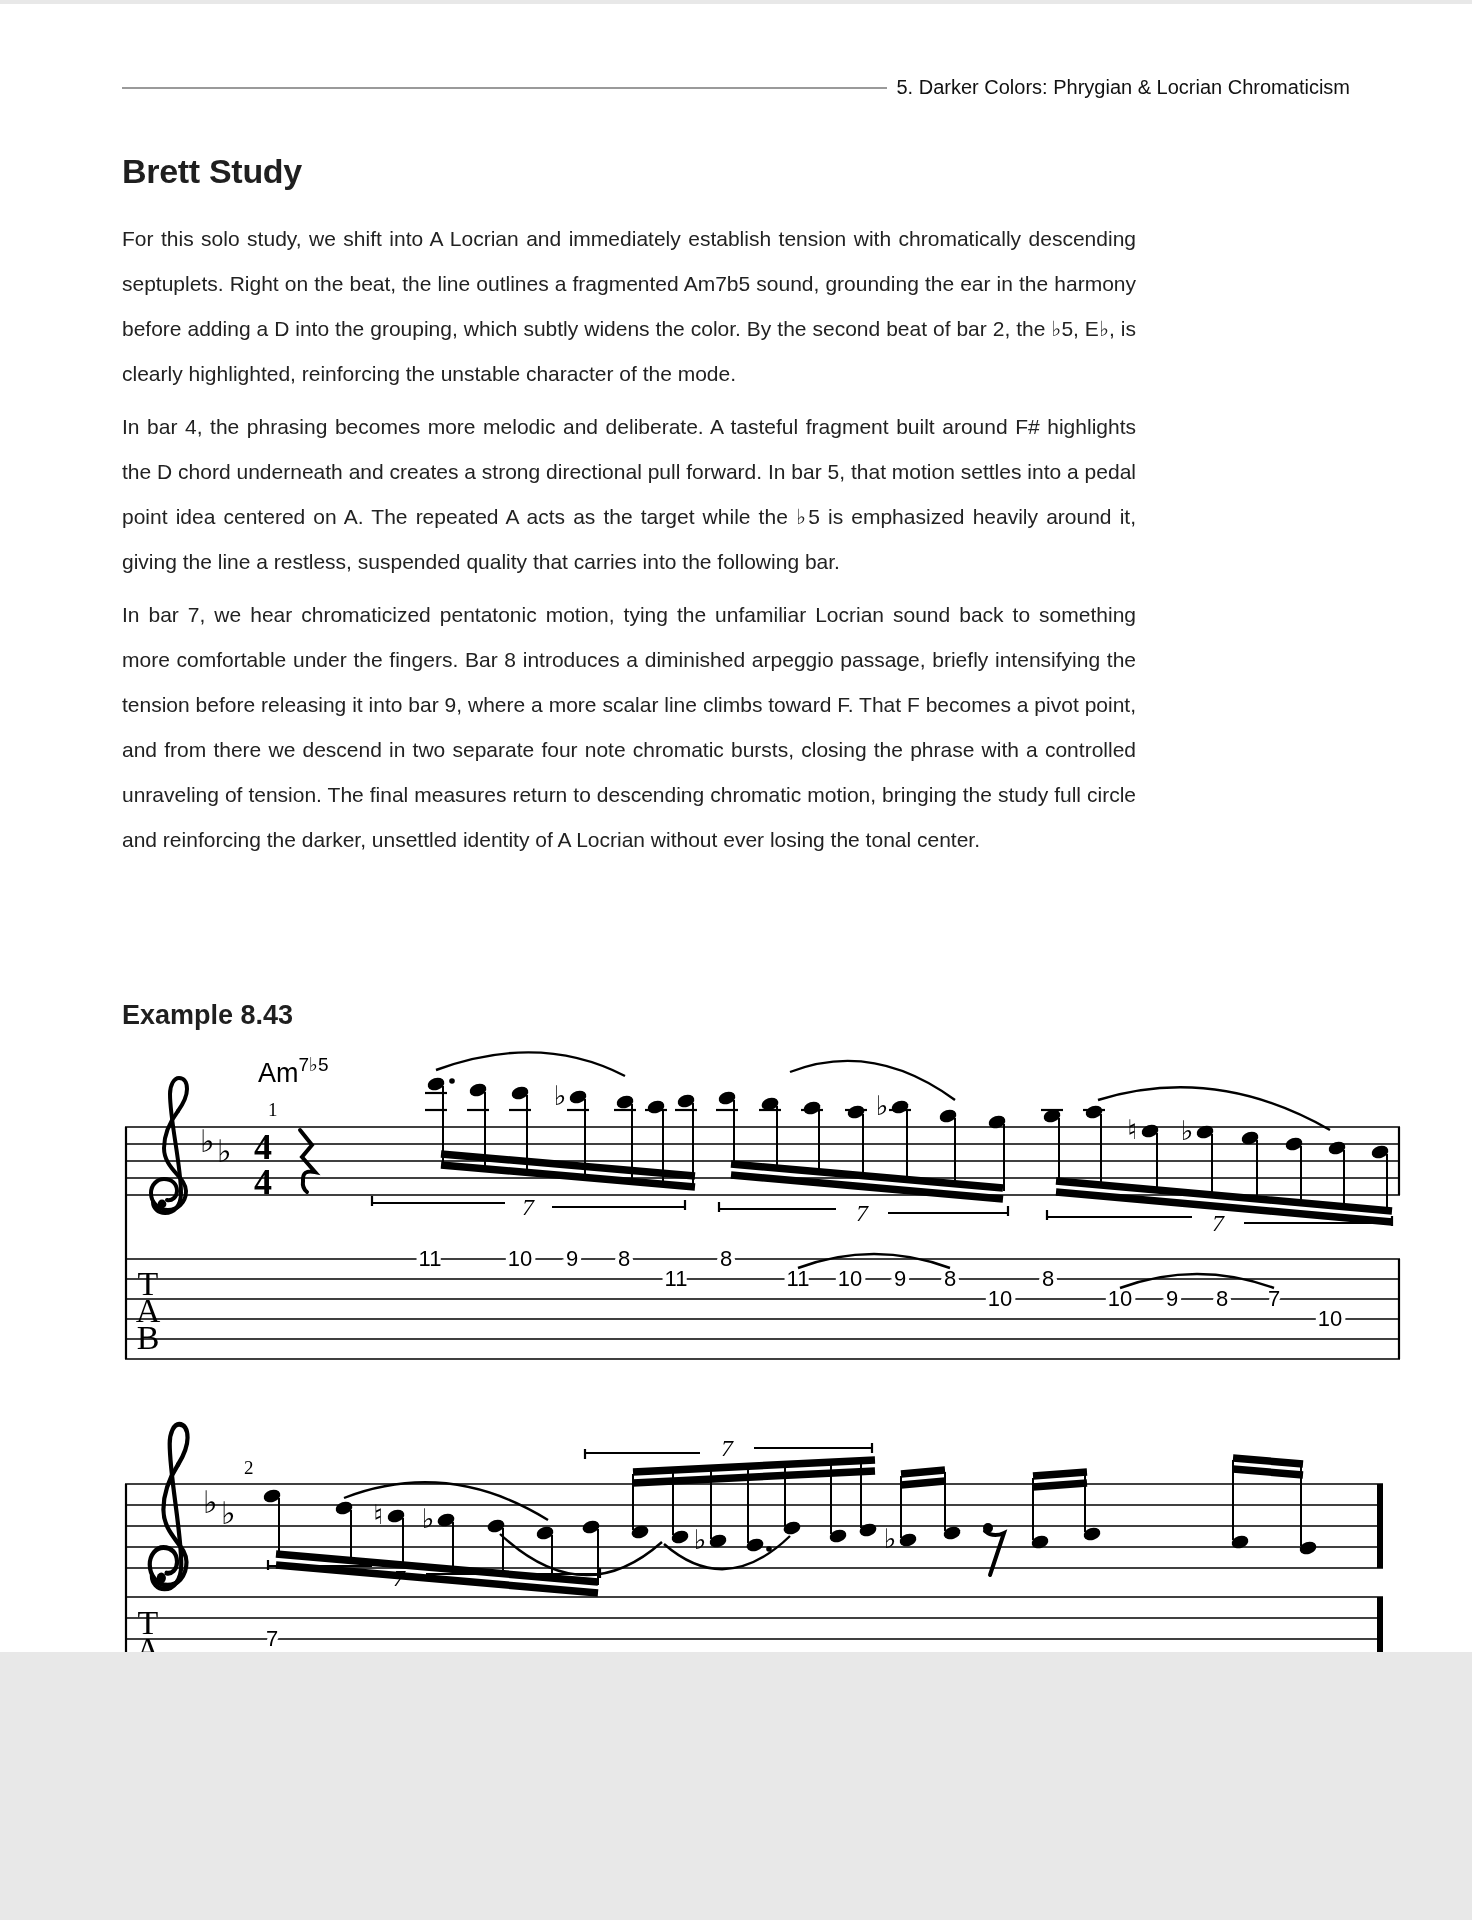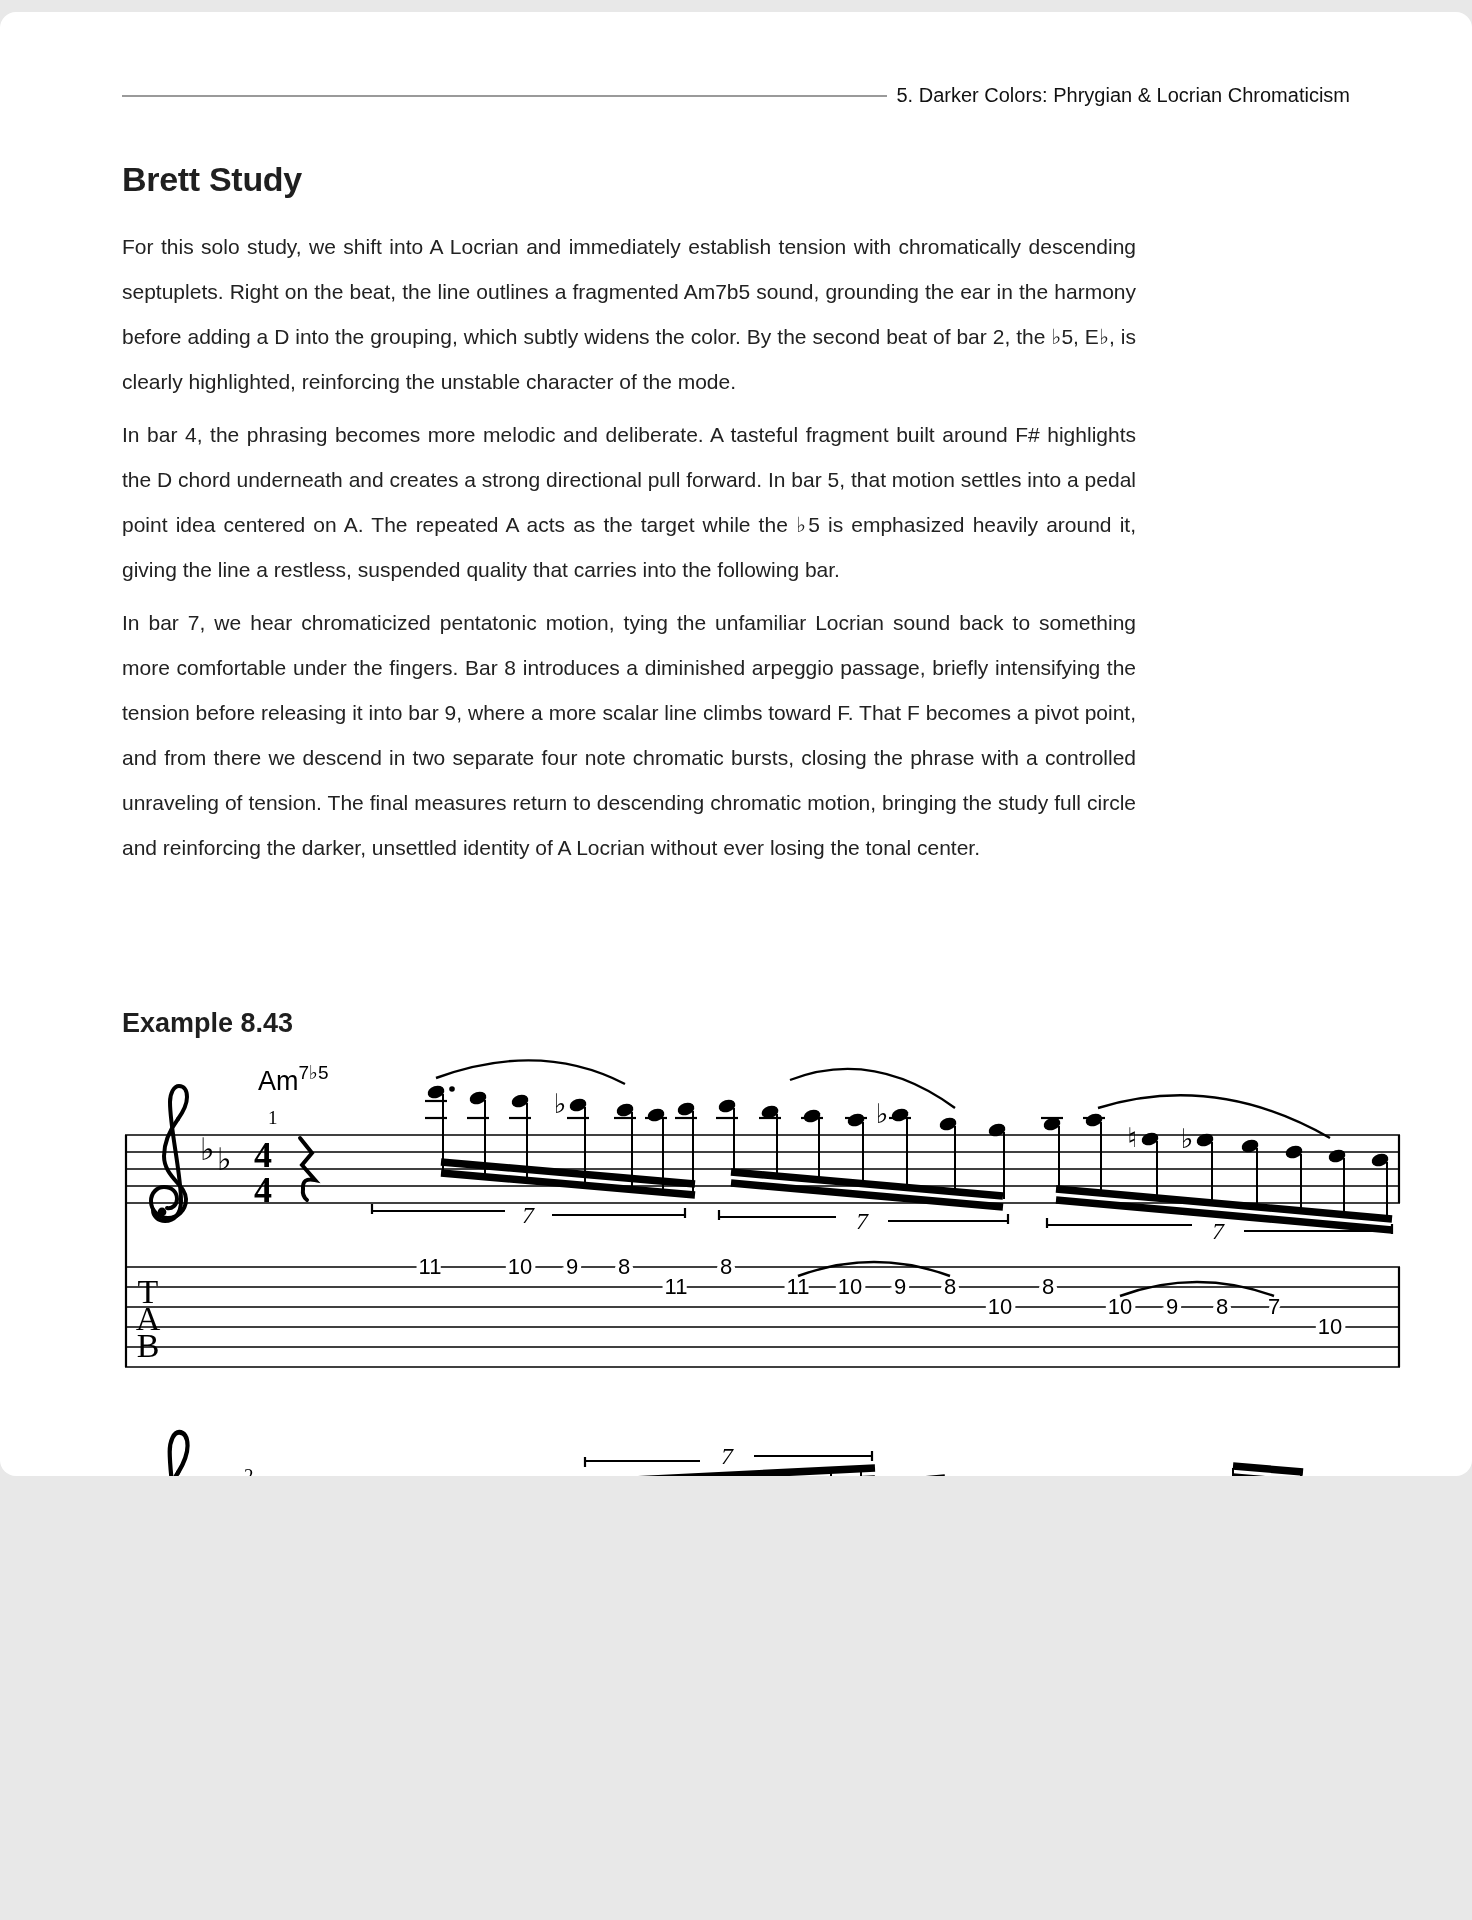--- a/index.html
+++ b/index.html
@@ -1,17 +1,17 @@
 <!DOCTYPE html>
 <html><head>
 <meta charset="utf-8">
 <style>
   html,body{margin:0;padding:0;background:#e8e8e8;}
-  .page{position:relative;width:1472px;height:1464px;background:#fff;margin:12px auto;
-        font-family:"Liberation Sans","DejaVu Sans",sans-serif;color:#1f1f1f;overflow:hidden;border-radius:16px;}
+  .page{position:relative;width:1472px;height:1648px;background:#fff;margin:4px auto;
+        font-family:"Liberation Sans","DejaVu Sans",sans-serif;color:#1f1f1f;overflow:hidden;}
   
   .runhead{position:absolute;left:122px;right:122px;top:72px;display:flex;align-items:center;gap:10px;}
   .runhead .rule{flex:1;height:0;border-top:2px solid #9a9a9a;}
   .runhead .ttl{font-size:20px;color:#111;white-space:nowrap;}
   .foot{position:absolute;left:122px;right:122px;top:1838px;display:flex;align-items:center;gap:10px;}
   .foot .rule{flex:1;height:0;border-top:2px solid #3a3a3a;}
   .foot .name,.foot .pg{font-size:18px;color:#000000;white-space:nowrap;font-weight:bold;}
   .foot .pg{padding-left:14px;}
   
   .h2{position:absolute;left:122px;top:148px;font-size:34px;font-weight:bold;letter-spacing:-.3px;}

